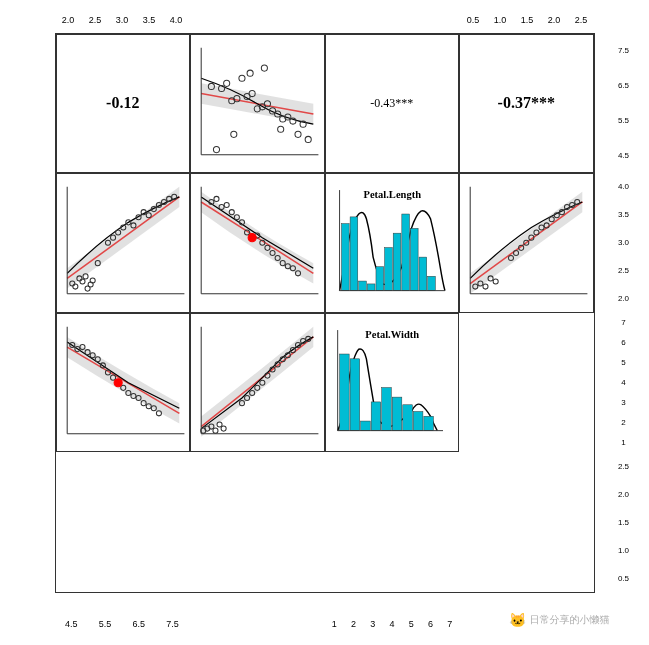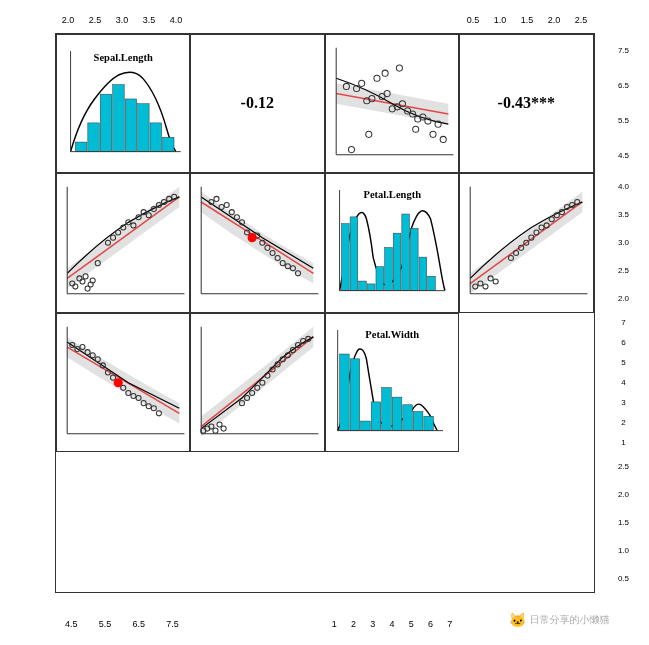--- a/index.html
+++ b/index.html
@@ -78,40 +78,20 @@
   <div style="position:absolute; top:2px; left:445px; width:135px; display:flex; justify-content:space-around;">
     <span style="font-size:9px;">0.5</span>
     <span style="font-size:9px;">1.0</span>
     <span style="font-size:9px;">1.5</span>
     <span style="font-size:9px;">2.0</span>
     <span style="font-size:9px;">2.5</span>
   </div>
 
   <div class="grid">
 
-    <div class="cell hist-cell">
-      <svg class="hist" viewBox="0 0 130 130">
-
-        <path d="M10,115 Q20,80 35,60 Q50,40 60,35 Q75,28 85,38 Q100,55 110,90 Q115,108 120,115" fill="none" stroke="black" stroke-width="1.5"></path>
-
-        <rect x="15" y="105" width="12" height="10" fill="#00bcd4" stroke="#333" stroke-width="0.5"></rect>
-        <rect x="28" y="85" width="12" height="30" fill="#00bcd4" stroke="#333" stroke-width="0.5"></rect>
-        <rect x="41" y="55" width="12" height="60" fill="#00bcd4" stroke="#333" stroke-width="0.5"></rect>
-        <rect x="54" y="45" width="12" height="70" fill="#00bcd4" stroke="#333" stroke-width="0.5"></rect>
-        <rect x="67" y="60" width="12" height="55" fill="#00bcd4" stroke="#333" stroke-width="0.5"></rect>
-        <rect x="80" y="65" width="12" height="50" fill="#00bcd4" stroke="#333" stroke-width="0.5"></rect>
-        <rect x="93" y="85" width="12" height="30" fill="#00bcd4" stroke="#333" stroke-width="0.5"></rect>
-        <rect x="106" y="100" width="12" height="15" fill="#00bcd4" stroke="#333" stroke-width="0.5"></rect>
-
-        <line x1="10" y1="115" x2="125" y2="115" stroke="#333" stroke-width="1"></line>
-        <line x1="10" y1="10" x2="10" y2="115" stroke="#333" stroke-width="1"></line>
-
-        <text x="65" y="20" text-anchor="middle" font-size="11" font-weight="bold" font-family="serif">Sepal.Length</text>
-      </svg>
-    </div>
 
     <div class="cell">
       <div class="cell-corr">
         <span>-0.12</span>
       </div>
     </div>
 
 
 
     <div class="cell scatter-cell">
@@ -149,24 +129,29 @@
         <circle cx="42" cy="95" r="3" fill="none" stroke="#333" stroke-width="1"></circle>
 
         <line x1="10" y1="115" x2="125" y2="115" stroke="#333" stroke-width="1"></line>
         <line x1="10" y1="10" x2="10" y2="115" stroke="#333" stroke-width="1"></line>
       </svg>
     </div>
 
 
     <div class="cell">
       <div class="cell-corr">
-        <span style="font-size:16px; font-weight:bold; font-family:serif;">-0.43<span style="color:#000;">***</span></span>
+        <span style="font-size:12px; font-weight:normal; font-family:serif;">-0.43<span style="color:#000;">***</span></span>
       </div>
     </div>
 
+    <div class="cell">
+      <div class="cell-corr">
+        <span style="font-size:16px; font-weight:bold; font-family:serif;">-0.37<span style="color:#000;">***</span></span>
+      </div>
+    </div>
 
     <div class="cell scatter-cell">
       <svg class="scatter" viewBox="0 0 130 130">
         <line x1="10" y1="100" x2="120" y2="20" stroke="red" stroke-width="1.5"></line>
         <path d="M10,90 Q65,50 120,10 L120,30 Q65,70 10,110 Z" fill="rgba(180,180,180,0.4)" stroke="none"></path>
         <path d="M10,95 Q40,65 70,45 Q95,30 120,20" fill="none" stroke="black" stroke-width="1.2"></path>
 
         <circle cx="15" cy="105" r="2.5" fill="none" stroke="#333" stroke-width="1"></circle>
         <circle cx="18" cy="108" r="2.5" fill="none" stroke="#333" stroke-width="1"></circle>
         <circle cx="22" cy="100" r="2.5" fill="none" stroke="#333" stroke-width="1"></circle>

